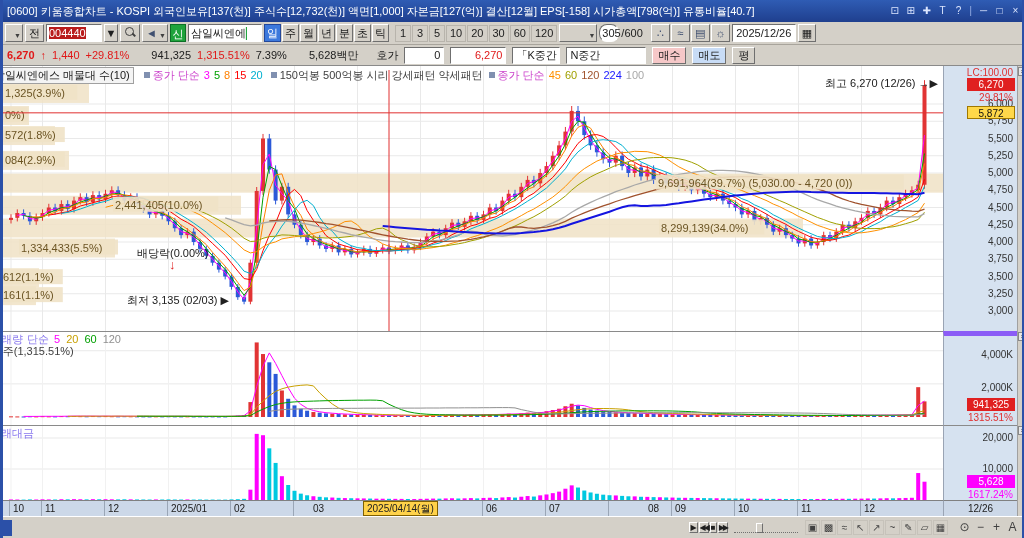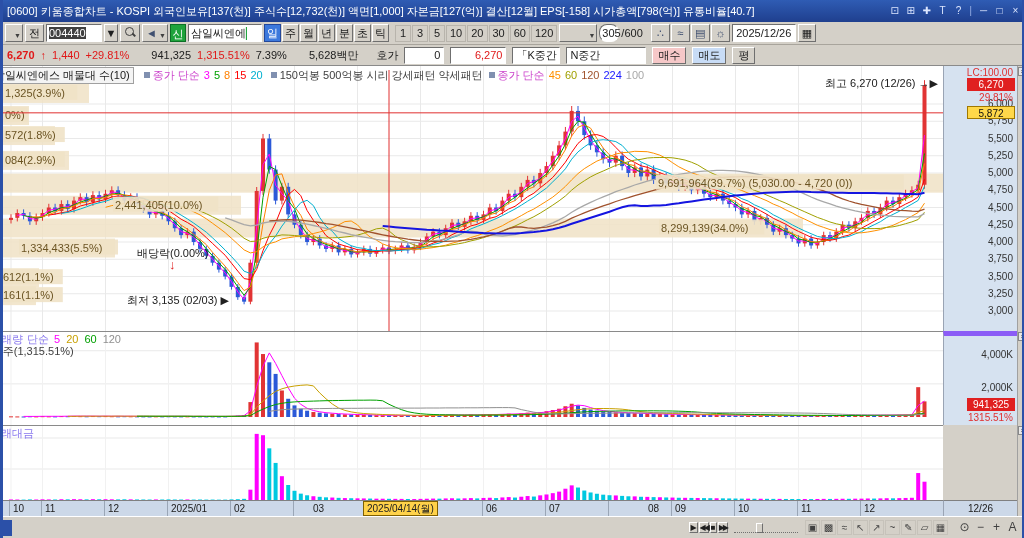--- a/index.html
+++ b/index.html
@@ -16,21 +16,21 @@
   .tb-sep{color:#8fa8e0;margin:0 3px;}
   
   .toolbar{position:absolute;left:0;top:22px;width:1021px;height:23px;background:#d4d0c8;display:flex;
            align-items:center;padding:0 2px;gap:2px;white-space:nowrap;border-bottom:1px solid #a8a49c;}
   .btn{border:1px solid;border-color:#fff #6f6f6f #6f6f6f #fff;background:#d4d0c8;height:18px;
        line-height:16px;padding:0 3px;font-size:11px;text-align:center;}
   .btn.sel{background:#3c78dc;color:#fff;border-color:#24489a;}
   .flatbtn{border:1px solid #b8b4ac;background:#d4d0c8;height:17px;line-height:15px;padding:0 3px;font-size:11px;}
   .inp{border:1px solid;border-color:#6f6f6f #fff #fff #6f6f6f;background:#fff;height:18px;line-height:16px;
        padding:0 2px;font-size:11px;}
-  .codeinp .selx{background:#404040;color:#fff;}
+  .codeinp .selx{background:#b91c1c;color:#fff;}
   .combo{position:relative;padding-right:12px;}
   .combo:after{content:"▼";position:absolute;right:1px;top:3px;font-size:7px;color:#404040;}
   .greenbadge{background:#1fa33c;color:#fff;width:16px;height:18px;line-height:18px;text-align:center;border:1px solid #0d7026;}
   .mag{position:relative;display:inline-block;width:10px;height:10px;}
   .mag:before{content:"";position:absolute;left:0;top:0;width:7px;height:7px;border:1.5px solid #404040;border-radius:50%;}
   .mag:after{content:"";position:absolute;left:7px;top:7px;width:4px;height:1.5px;background:#404040;transform:rotate(45deg);}
   
   .inforow{position:absolute;left:0;top:45px;width:1021px;height:21px;background:#d4d0c8;display:flex;
            align-items:center;padding:0 4px;gap:6px;white-space:nowrap;border-bottom:1px solid #8a8a8a;}
   .red{color:#e01818;}
@@ -882,20 +882,26 @@
         <rect x="881.6999999999999" y="72.2175" width="4" height="1.7824999999999989" fill="#ff00ff"></rect>
         <rect x="888" y="72.3074" width="4" height="1.6925999999999988" fill="#00c8e0"></rect>
         <rect x="894.3" y="72.12605" width="4" height="1.8739499999999936" fill="#ff00ff"></rect>
         <rect x="900.6" y="71.9602" width="4" height="2.0397999999999996" fill="#ff00ff"></rect>
         <rect x="906.9" y="71.79125" width="4" height="2.208749999999995" fill="#ff00ff"></rect>
         <rect x="913.1999999999999" y="47.0486" width="4" height="26.9514" fill="#ff00ff"></rect>
         <rect x="919.5" y="55.709783" width="4" height="18.290217" fill="#ff00ff"></rect>
       </svg>
     <div class="legendrow" style="left:-13px;top:0;color:#8877ee;">거래대금</div>
   </div>
+  <div class="axis-col" id="amtAxis">
+      <span class="axlab" style="top: 6px;">20,000</span>
+      <span class="axlab" style="top: 37px;">10,000</span>
+      <span class="badge magb" style="top: 49px;">5,628</span>
+      <span class="axlab" style="top: 63px; color: rgb(255, 0, 255);">1617.24%</span>
+    </div>
 
   <div class="date-axis" id="dateAxis">
       <span class="tick" style="left: 6px;"></span>
       <span class="dl" style="left: 10px;">10</span>
       <span class="tick" style="left: 38px;"></span>
       <span class="dl" style="left: 42px;">11</span>
       <span class="tick" style="left: 101px;"></span>
       <span class="dl" style="left: 105px;">12</span>
       <span class="tick" style="left: 164px;"></span>
       <span class="dl" style="left: 168px;">2025/01</span>

